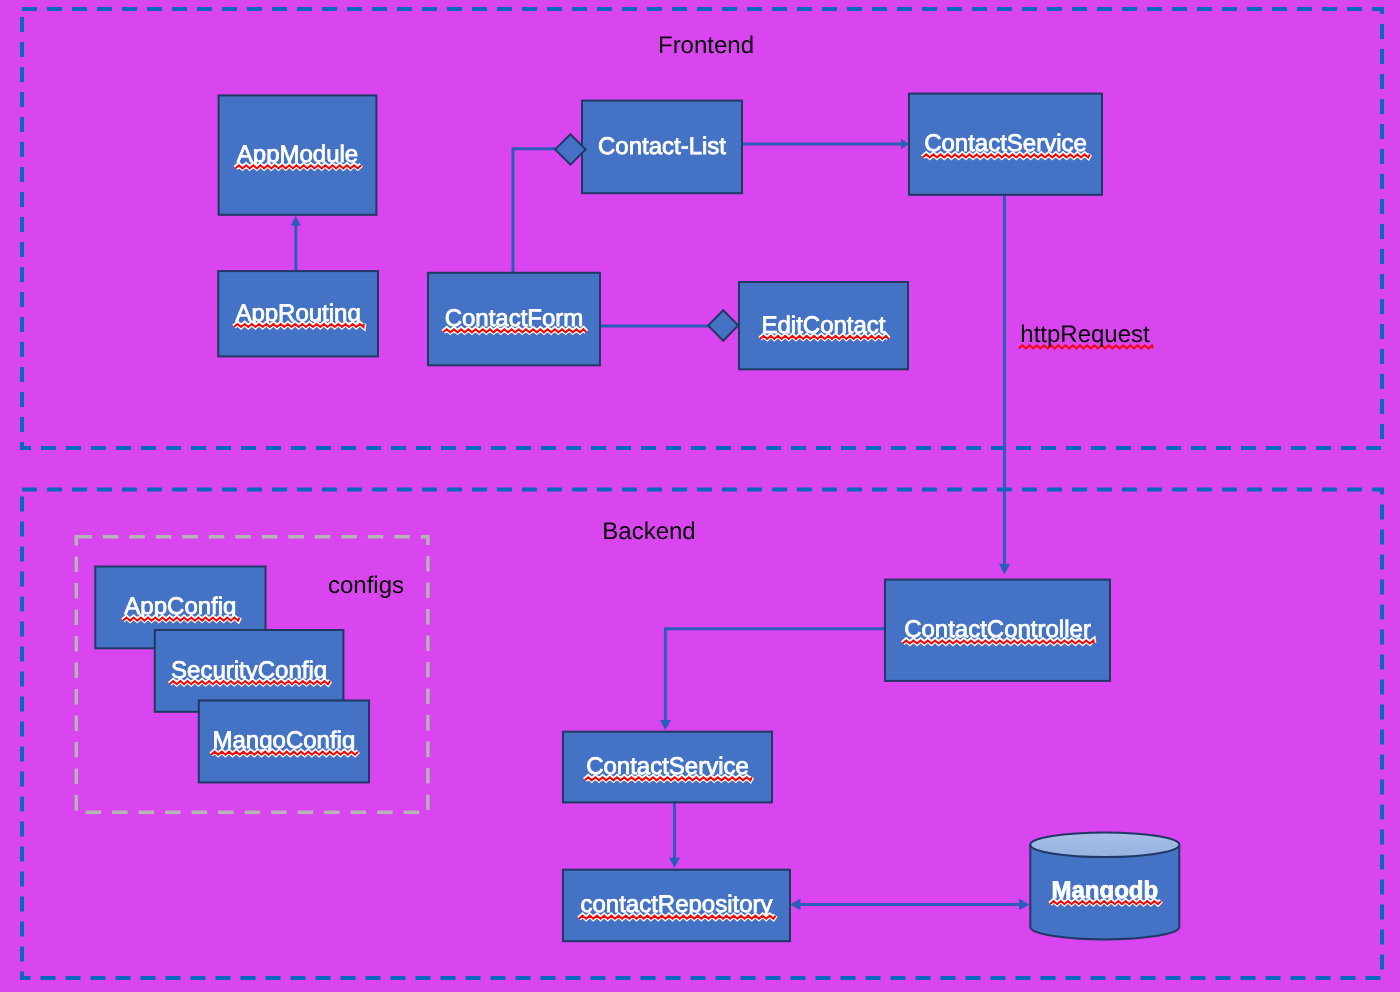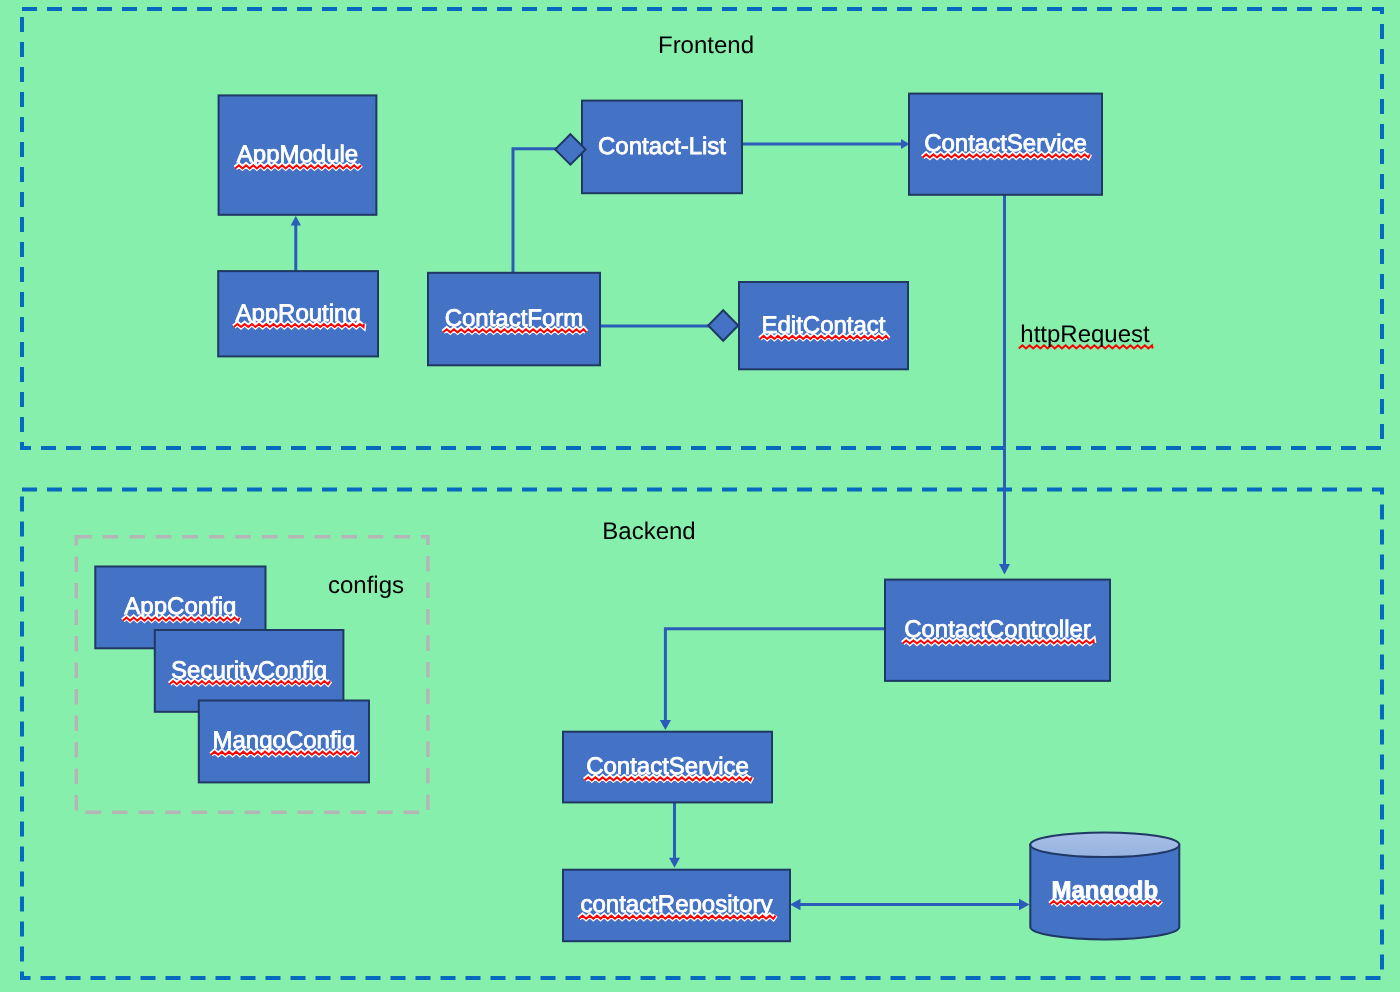--- a/index.html
+++ b/index.html
@@ -1,18 +1,18 @@
 <!DOCTYPE html>
 <html><head>
 <meta charset="utf-8">
 <title>Architecture Diagram</title>
 <style>
   html,body{margin:0;padding:0;background:#ffffff;}
   body{width:1400px;height:992px;overflow:hidden;font-family:"Liberation Sans",sans-serif;-webkit-font-smoothing:antialiased;text-rendering:geometricPrecision;}
-  #stage{position:relative;width:1400px;height:992px;background:#86efac;}
+  #stage{position:relative;width:1400px;height:992px;background:#d946ef;}
   svg#diagram{position:absolute;left:0;top:0;display:block;transform:translateZ(0);}
   .nodefill{fill:#4472C4;stroke:#1F3864;stroke-width:2;}
   .boxlabel{font-family:"Liberation Sans",sans-serif;font-size:24px;fill:#ffffff;text-anchor:middle;stroke:#ffffff;stroke-width:0.8;paint-order:stroke fill;}
   .plainlabel{font-family:"Liberation Sans",sans-serif;font-size:24px;fill:#000000;text-anchor:middle;}
   .conn{stroke:#2B5CB9;stroke-width:3;fill:none;}
   .groupdash{fill:none;stroke:#0668BE;stroke-width:4;stroke-dasharray:15 10;}
   .cfgdash{fill:none;stroke:#B5B5B5;stroke-width:3.4;stroke-dasharray:15.5 11;}
 </style>
 </head>
 <body>

